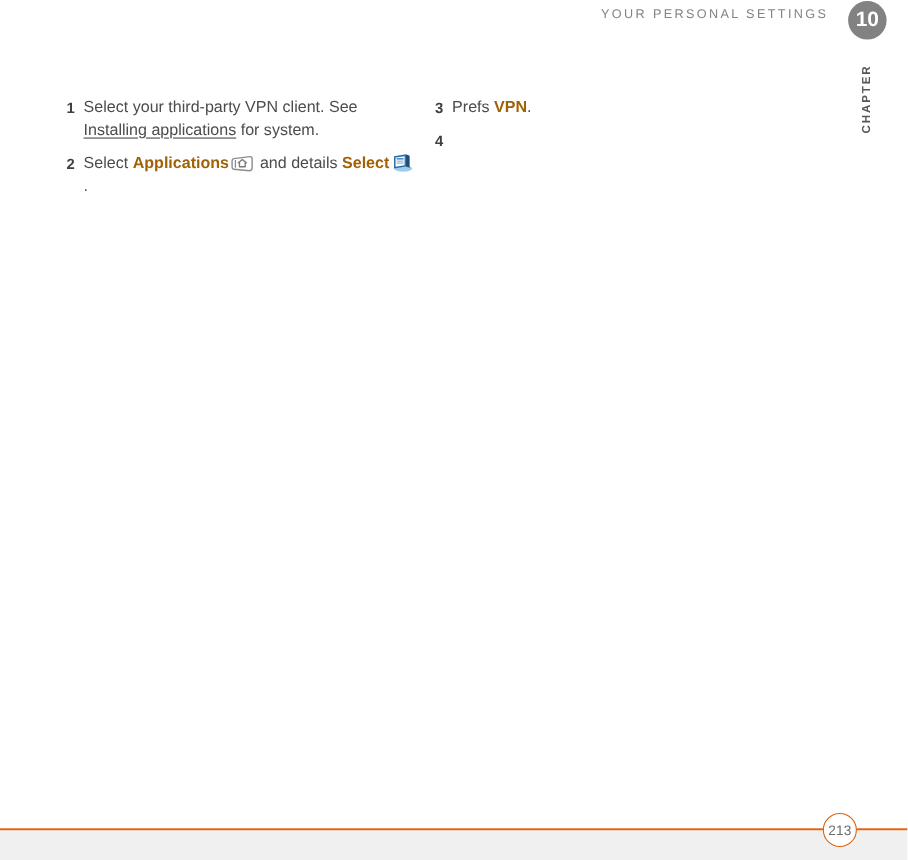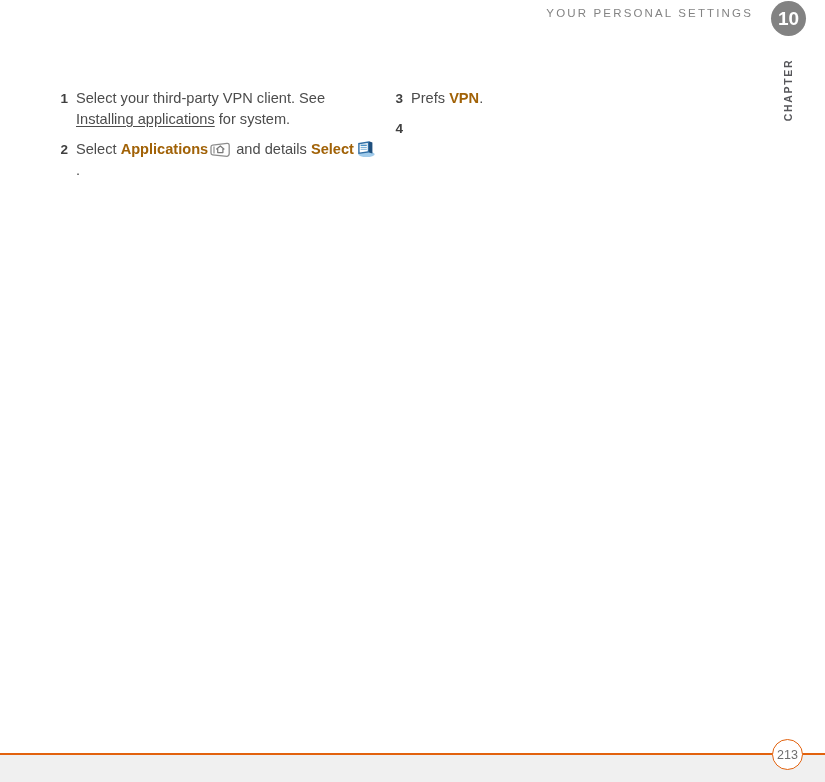--- a/index.html
+++ b/index.html
@@ -147,21 +147,21 @@
   .footer-band {
     position: absolute;
     left: 0;
     top: 755px;
     width: 825px;
     height: 27px;
     background: #f0f0f0;
   }
   .page-number {
     position: absolute;
-    left: 772px;
+    left: 748px;
     top: 739px;
     width: 31px;
     height: 31px;
     border-radius: 50%;
     background: #ffffff;
     border: 1.6px solid #e2620e;
     color: #6e6e6e;
     font-size: 12.5px;
     display: flex;
     align-items: center;

